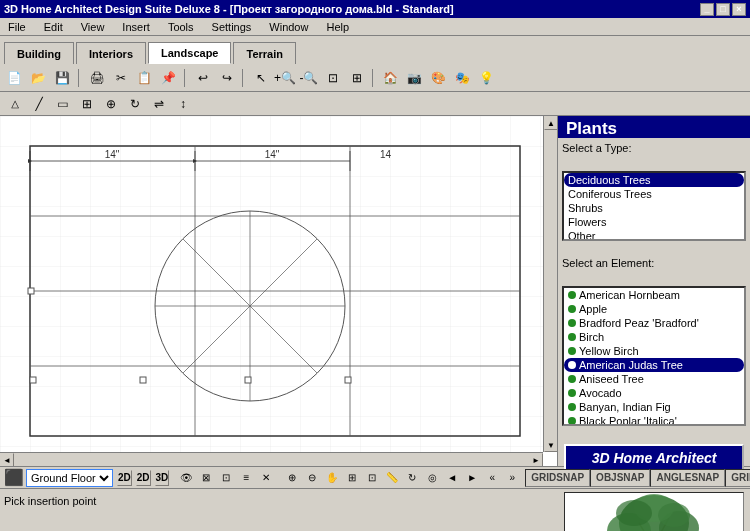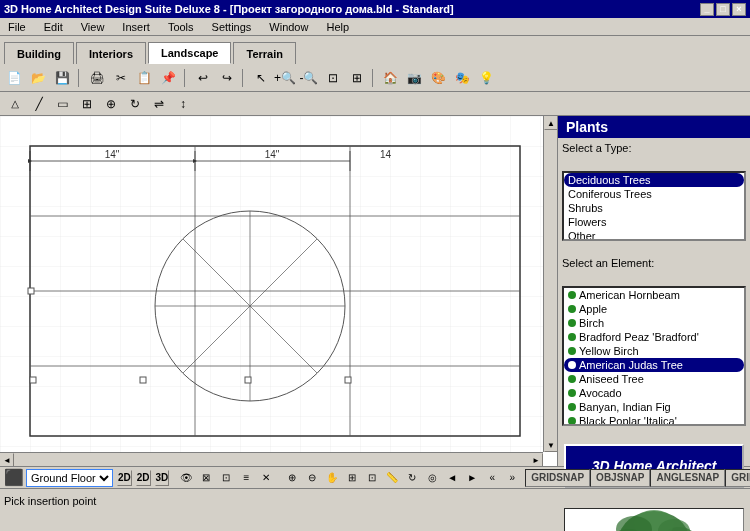--- a/index.html
+++ b/index.html
@@ -120,21 +120,21 @@
     #right-panel {
       width: 192px;
       background: #d4d0c8;
       display: flex;
       flex-direction: column;
     }
     #panel-title {
       background: #000080;
       color: white;
       font-weight: bold;
-      font-size: 14px;
+      font-size: 17px;
       padding: 3px 8px;
       height: 22px;
     }
     #panel-body { padding: 4px; flex: 1; display: flex; flex-direction: column; gap: 16px; }
     .panel-label { font-size: 11px; margin-bottom: 1px; }
     .panel-listbox {
       border: 2px inset #808080;
       background: white;
       overflow-y: auto;
       font-size: 11px;
@@ -154,21 +154,21 @@
     }
 
     
     #logo-bar {
       background: #000080;
       color: white;
       text-align: center;
       font-size: 14px;
       font-weight: bold;
       font-style: italic;
-      padding: 12px;
+      padding: 4px;
       margin: 2px;
       border: 2px outset #ffffff;
     }
 
     
     #tree-preview {
       flex: 1;
       background: white;
       margin: 2px;
       border: 1px inset #808080;
@@ -404,25 +404,25 @@
         <div class="panel-listbox-item">
           <span class="plant-dot"></span>
           American Hornbeam
         </div>
         <div class="panel-listbox-item">
           <span class="plant-dot"></span>
           Apple
         </div>
         <div class="panel-listbox-item">
           <span class="plant-dot"></span>
+          Bradford Peaz 'Bradford'
+        </div>
+        <div class="panel-listbox-item">
+          <span class="plant-dot"></span>
           Birch
-        </div>
-        <div class="panel-listbox-item">
-          <span class="plant-dot"></span>
-          Bradford Peaz 'Bradford'
         </div>
         <div class="panel-listbox-item">
           <span class="plant-dot"></span>
           Yellow Birch
         </div>
         <div class="panel-listbox-item selected">
           <span class="plant-dot" style="background:white;"></span>
           American Judas Tree
         </div>
         <div class="panel-listbox-item">

